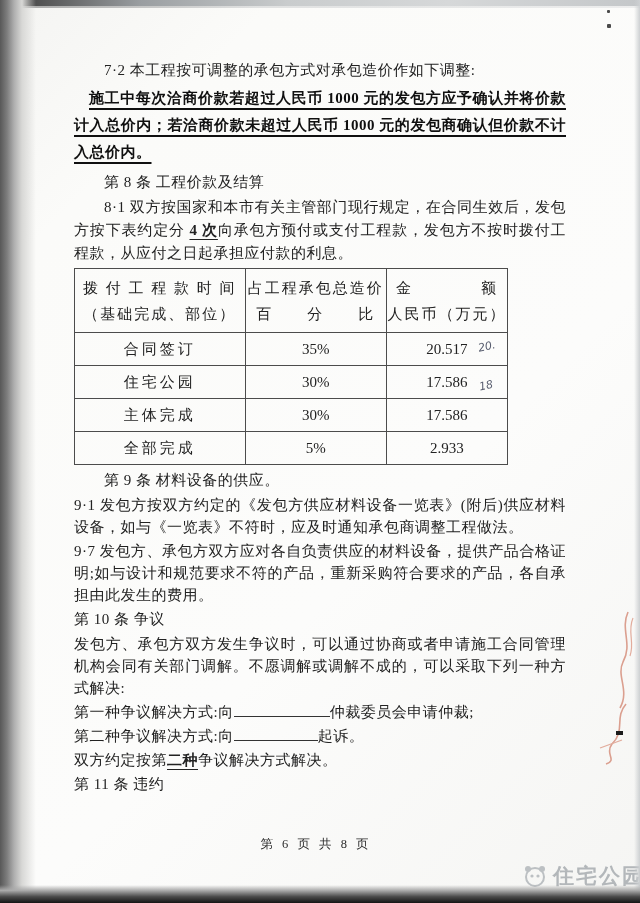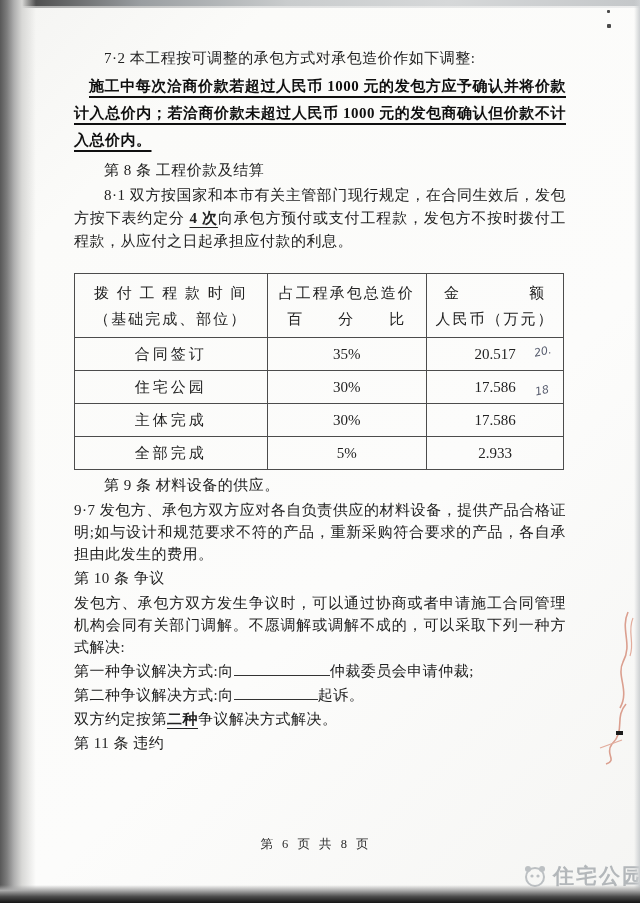--- a/index.html
+++ b/index.html
@@ -15,34 +15,34 @@
     background:linear-gradient(to right,#151515 0%,#4d4d4d 5%,#9a9ea1 22%,#c9cccd 45%,#d6d8d9 70%,#c4c7c9 100%); }
   .edge-top-line { position:absolute; top:6px; left:0; right:0; height:2px; background:linear-gradient(to right,#6f6f6f,#cfd1d2 40%, #e3e4e5); opacity:.6; }
   .edge-left { position:absolute; top:0; left:0; bottom:0; width:36px;
     background:linear-gradient(to right,#585858 0px,#7d7d7d 7px,#aeaeae 14px,#d8d8d6 22px,rgba(252,252,251,0) 36px); }
   .edge-bottom { position:absolute; left:0; right:0; bottom:0; height:18px;
     background:linear-gradient(to bottom,rgba(170,170,170,0) 0%,#ababab 30%,#4a4a4a 65%,#141414 100%); }
   .edge-right { position:absolute; top:0; right:0; bottom:0; width:6px;
     background:linear-gradient(to left,#cdd0d2,rgba(255,255,255,0)); }
   .dot { position:absolute; border-radius:1px; background:#4a4a4a; }
 
-  .content { position:absolute; left:74px; top:46px; width:492px; }
+  .content { position:absolute; left:74px; top:58px; width:492px; }
   .para { margin:0 0 2px 0; font-size:15px; line-height:22px; letter-spacing:.5px; text-align:justify; }
   .indent2 { text-indent:2em; }
   .title-line { margin:2px 0 3px 0; }
   .clause72 { line-height:25px; }
   .note-block {
     font-weight:bold; color:#101010; line-height:27px; text-indent:1em;
     text-decoration:underline; text-decoration-thickness:1.6px; text-underline-offset:5px;
     margin-bottom:5px;
   }
   .c81 { line-height:23px; }
   .em-underline { font-weight:bold; text-decoration:underline; text-underline-offset:4px; }
 
-  table.pay { border-collapse:collapse; width:490px; margin:20px 0 4px 0; table-layout:fixed; }
+  table.pay { border-collapse:collapse; width:434px; margin:3px 0 4px 0; table-layout:fixed; }
   table.pay th, table.pay td { border:1.5px solid #4c4c4c; font-weight:normal; text-align:center; padding:0; }
   table.pay col.c1 { width:39.4%; } table.pay col.c2 { width:32.6%; } table.pay col.c3 { width:28%; }
   table.pay th { height:63px; font-size:15px; vertical-align:middle; }
   table.pay th .hl { line-height:26px; letter-spacing:2px; }
   table.pay td { height:32px; font-size:15px; }
   td.stage { letter-spacing:3px; }
   td.amount { position:relative; }
   .hand { position:absolute; font-family:"DejaVu Sans",sans-serif; font-style:italic;
     font-size:11px; color:#3c4257; transform:rotate(-12deg); opacity:.85; }
   .hand.h1 { right:12px; top:7px; } .hand.h2 { right:14px; top:13px; }
@@ -115,20 +115,21 @@
         </tr>
         <tr>
           <td class="stage">全部完成</td>
           <td>5%</td>
           <td class="amount"><span>2.933</span></td>
         </tr>
       </tbody>
     </table>
 
     <p class="para indent2 title-line">第 9 条  材料设备的供应。</p>
+    <p class="para">9·1 发包方按双方约定的《发包方供应材料设备一览表》(附后)供应材料设备，如与《一览表》不符时，应及时通知承包商调整工程做法。</p>
     <p class="para">9·7 发包方、承包方双方应对各自负责供应的材料设备，提供产品合格证明;如与设计和规范要求不符的产品，重新采购符合要求的产品，各自承担由此发生的费用。</p>
 
     <p class="para title-line">第 10 条  争议</p>
     <p class="para">发包方、承包方双方发生争议时，可以通过协商或者申请施工合同管理机构会同有关部门调解。不愿调解或调解不成的，可以采取下列一种方式解决:</p>
 
     <p class="para"><span>第一种争议解决方式:向</span><span class="blank blank1"></span><span>仲裁委员会申请仲裁;</span></p>
 
     <p class="para"><span>第二种争议解决方式:向</span><span class="blank blank2"></span><span>起诉。</span></p>
 
     <p class="para"><span>双方约定按第</span><span class="em-underline">二种</span><span>争议解决方式解决。</span></p>

